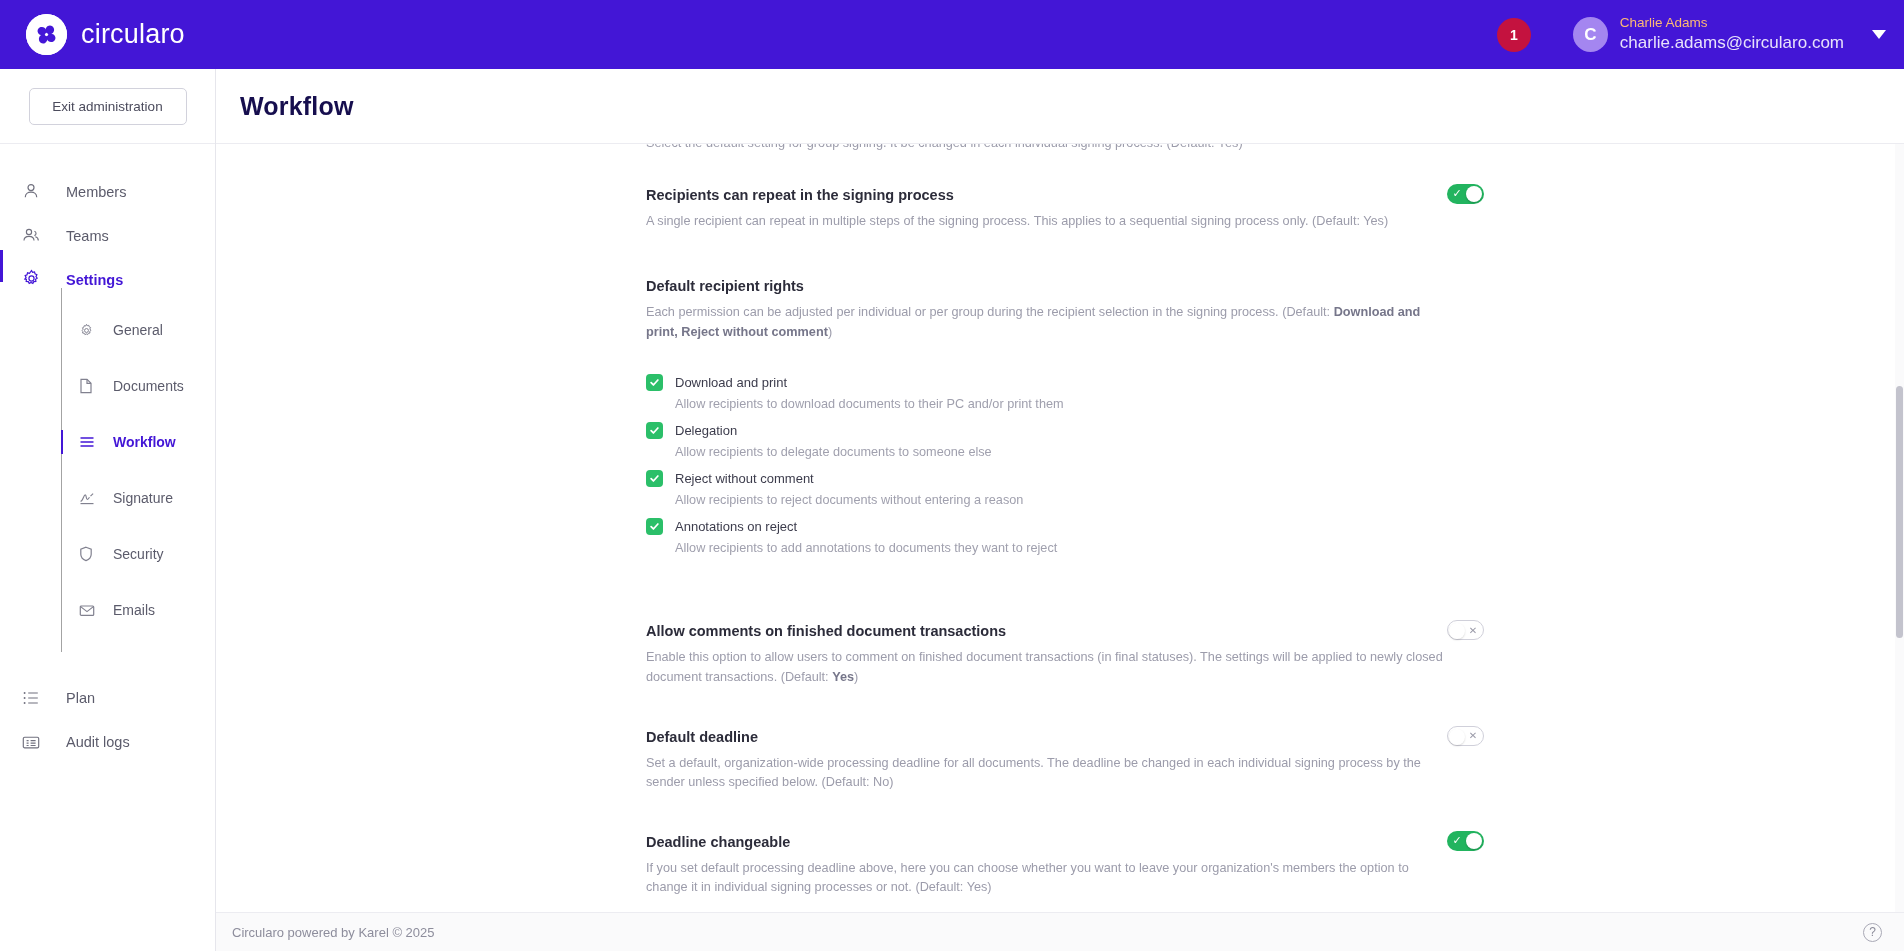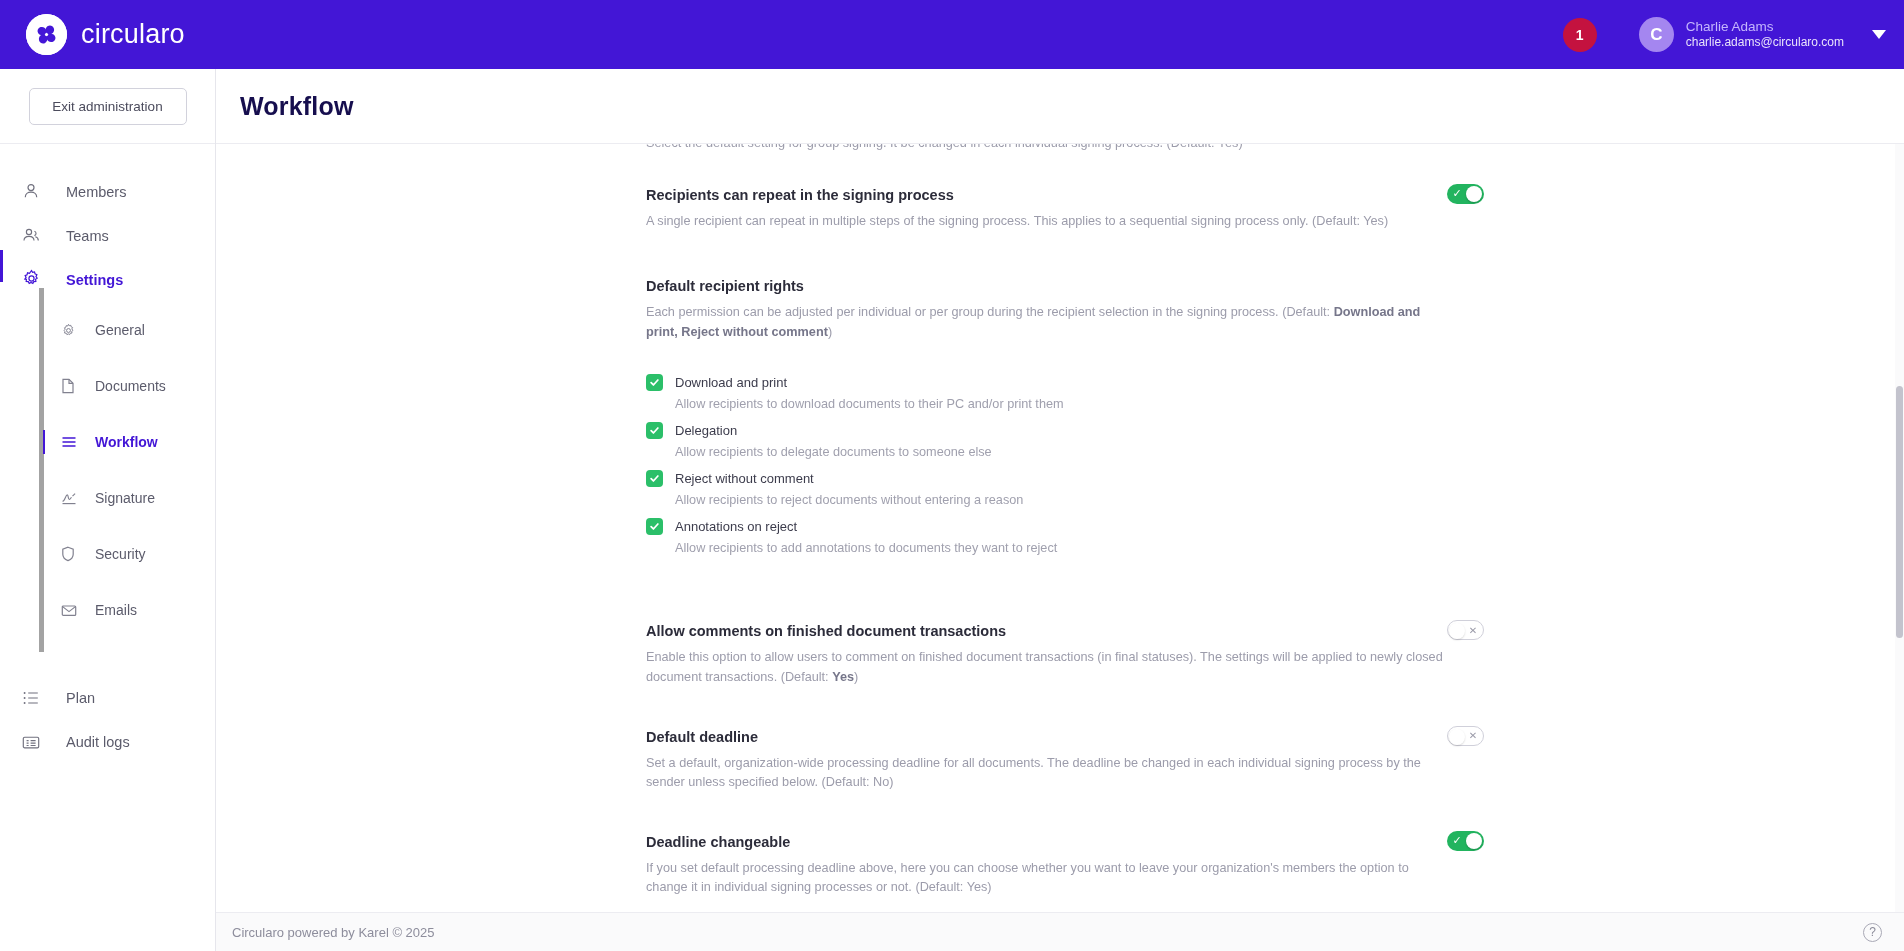--- a/index.html
+++ b/index.html
@@ -41,22 +41,22 @@
     margin-right: 42px;
   }
   .avatar {
     width: 35px; height: 35px; border-radius: 50%;
     background: #a486f0; color: #ffffff;
     display: flex; align-items: center; justify-content: center;
     font-size: 17px; font-weight: 700;
     margin-right: 12px; flex: none;
   }
   .user-meta { display: flex; flex-direction: column; line-height: 1.25; }
-  .user-name { color: #c4b5fd; font-size: 13.5px; }
-  .user-email { color: #e8e2fb; font-size: 12px; }
+  .user-name { color: #fdba74; font-size: 13.5px; }
+  .user-email { color: #e8e2fb; font-size: 17px; }
   .caret-down {
     margin-left: 28px; width: 0; height: 0;
     border-left: 7px solid transparent;
     border-right: 7px solid transparent;
     border-top: 9px solid #ffffff;
   }
 
   
   .sidebar {
     position: absolute; top: 69px; left: 0;
@@ -85,21 +85,21 @@
     color: #71717f;
   }
   .nav-label { margin-left: 20px; font-size: 14.5px; color: #5b5b6b; }
   .nav-item.active .nav-label { color: #4316d6; font-weight: 700; }
   .nav-item.active .nav-ico { color: #4316d6; }
   .nav-item.active::before {
     content: ""; position: absolute; left: 0; top: 6px;
     width: 3px; height: 32px; background: #4316d6;
   }
   .subnav {
-    margin-left: 39px; border-left: 5px solid #a3a3a3; text-align: right;
+    margin-left: 61px; border-left: 1px solid #a3a3a3; text-align: right;
   }
   .subnav-item {
     position: relative; display: flex; align-items: center;
     height: 28px; padding-left: 17px; margin-bottom: 0;
     cursor: pointer;
   }
   .subnav-ico { width: 20px; color: #81818f; display: flex; align-items: center; }
   .subnav-label { margin-left: 14px; font-size: 14px; color: #5b5b6b; }
   .subnav-item.active .subnav-label { color: #4316d6; font-weight: 700; }
   .subnav-item.active .subnav-ico { color: #4316d6; }

